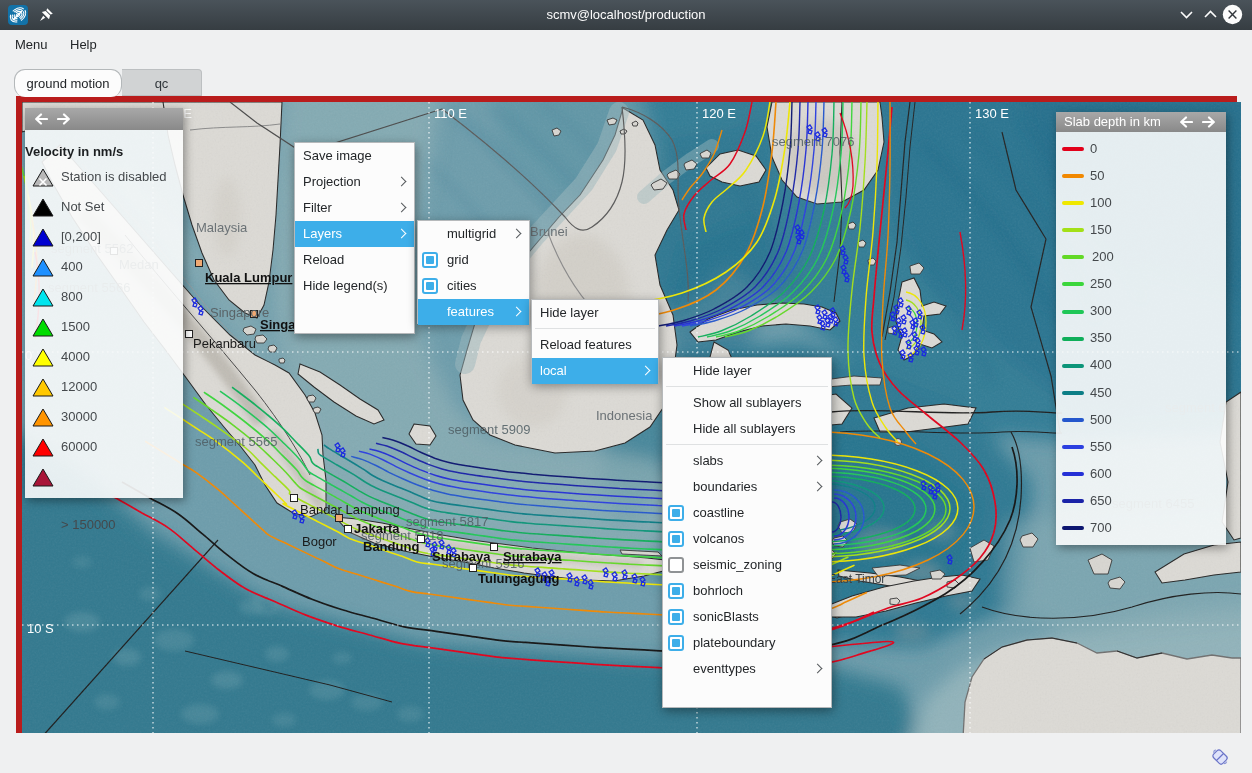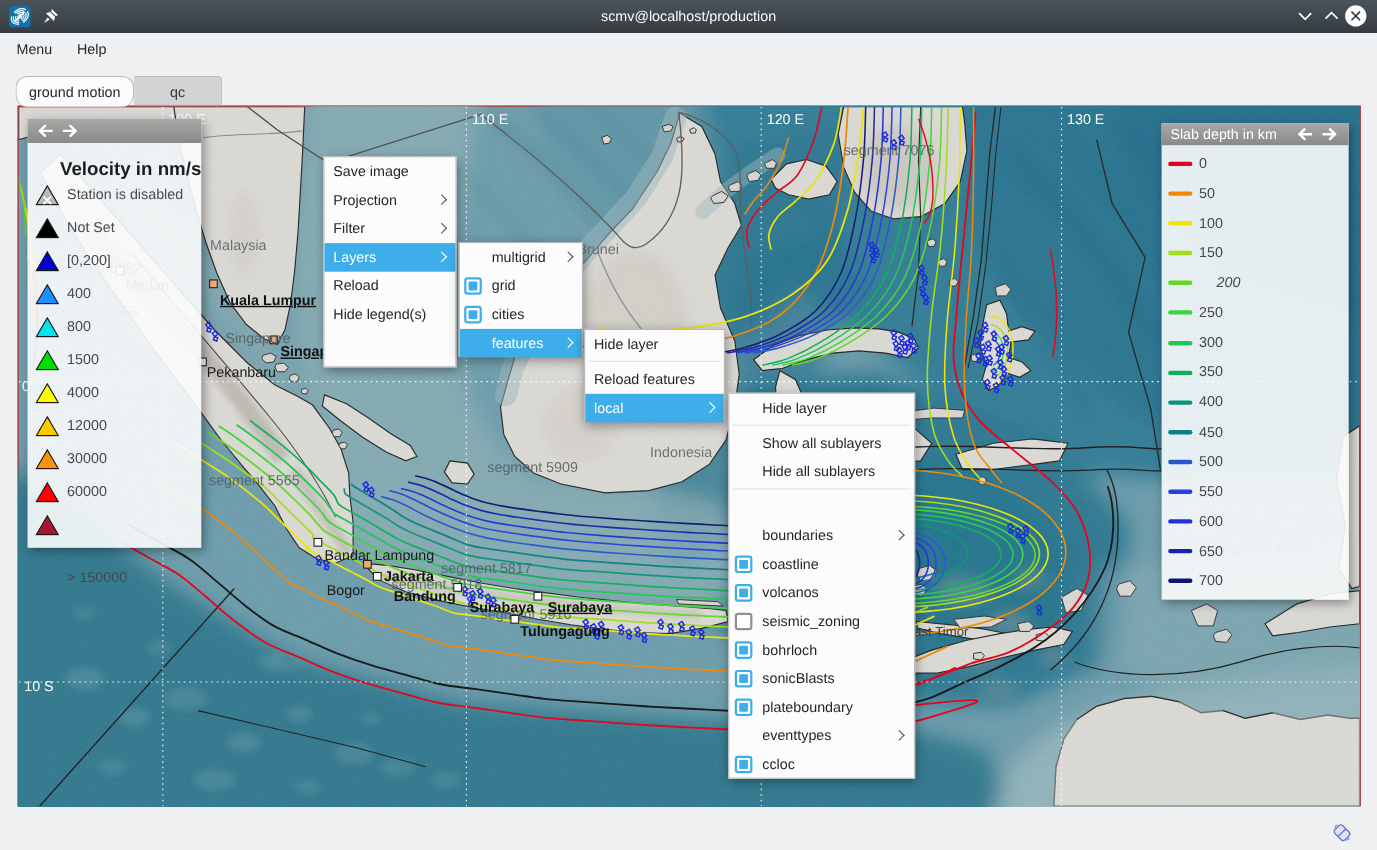--- a/index.html
+++ b/index.html
@@ -4,21 +4,21 @@
 <style>
   html,body{margin:0;padding:0;}
   body{width:1252px;height:773px;overflow:hidden;font-family:"Liberation Sans",sans-serif;background:#eff0f1;position:relative;}
   .titlebar{position:absolute;left:0;top:0;width:1252px;height:30px;background:linear-gradient(#4a535a,#363d42);}
   .title-text{position:absolute;left:0;top:0;width:100%;text-align:center;line-height:30px;color:#fcfcfc;font-size:13px;}
   .menubar{position:absolute;left:0;top:30px;width:1252px;height:39px;background:#eff0f1;color:#232629;font-size:13px;}
   .menubar span{position:absolute;top:7px;}
   .tab{position:absolute;height:27px;line-height:27px;text-align:center;font-size:13px;color:#232629;box-sizing:border-box;z-index:2;}
   .tab.active{background:#fcfcfc;border:1px solid #b4b8ba;border-bottom:none;border-radius:4px 4px 0 0;z-index:3;height:28px;top:69px;}
   .tab.inactive{background:#d1d3d4;border:1px solid #bcbfc1;border-left:none;border-radius:0 4px 0 0;color:#31363b;top:69px;}
-  .mapframe{position:absolute;left:16px;top:96px;width:1221px;height:638px;border:1px solid #b91c1c;box-sizing:border-box;background:#6d9dac;z-index:1;}
+  .mapframe{position:absolute;left:16px;top:96px;width:1221px;height:638px;border:6px solid #b91c1c;box-sizing:border-box;background:#6d9dac;z-index:1;}
   .statusbar{position:absolute;left:0;top:733px;width:1252px;height:40px;background:#eff0f1;z-index:5;}
   .panel{position:absolute;background:rgba(251,252,252,0.9);box-shadow:2px 3px 9px rgba(0,0,0,0.38);z-index:10;}
   .phead{position:absolute;left:0;top:0;width:100%;background:linear-gradient(#a8a8a8,#898989);}
   .menu{position:absolute;background:#fcfcfc;border:1px solid #b6b9bb;box-shadow:1px 3px 10px rgba(0,0,0,0.4);z-index:20;box-sizing:border-box;font-size:13px;color:#232629;}
   .mi{position:absolute;left:0;width:100%;height:26px;line-height:26px;}
   .mi span{position:absolute;white-space:nowrap;}
   .hl{background:#3daee9;color:#fff;}
   .sep{position:absolute;left:3px;right:3px;height:1px;background:#dfe1e2;}
   .chev{position:absolute;width:6px;height:6px;border-right:1.5px solid #55595c;border-bottom:1.5px solid #55595c;transform:rotate(-45deg);top:9px;}
   .chev.w{border-color:#fff;}
@@ -399,21 +399,21 @@
 </div>
 <div class="panel" style="left:25px;top:108px;width:158px;height:390px;">
     <div class="phead" style="height:22px;">
       <svg style="position:absolute;left:8px;top:5px;width:15px;height:12px" viewBox="0 0 15 12">
         <path d="M14,6 L4,6 M8,1.5 L3.2,6 L8,10.5" fill="none" stroke="#fff" stroke-width="2.2" stroke-linecap="round" stroke-linejoin="round"></path>
       </svg>
       <svg style="position:absolute;left:32px;top:5px;width:15px;height:12px" viewBox="0 0 15 12">
         <path d="M1,6 L11,6 M7,1.5 L11.8,6 L7,10.5" fill="none" stroke="#fff" stroke-width="2.2" stroke-linecap="round" stroke-linejoin="round"></path>
       </svg>
     </div>
-    <div style="position:absolute;left:0;top:36px;width:100%;text-align:right;font-size:17px;font-weight:bold;color:#1b1e20;">Velocity in nm/s</div>
+    <div style="position:absolute;left:0;top:36px;width:100%;text-align:left;font-size:13px;font-weight:bold;color:#1b1e20;">Velocity in nm/s</div>
     <svg style="position:absolute;left:7px;top:60px;width:22px;height:19px" viewBox="0 0 22 19">
       <polygon points="11,1 21,18 1,18" fill="#b8b8b8" stroke="#1a1a1a" stroke-width="1"></polygon>
       <path d="M7.5,10.5 L14.5,17.5 M14.5,10.5 L7.5,17.5" stroke="#fff" stroke-width="1.6"></path>
     </svg>
     <div class="lrow" style="left:36px;top:61px;">Station is disabled</div>
     <svg style="position:absolute;left:7px;top:90px;width:22px;height:19px" viewBox="0 0 22 19">
       <polygon points="11,1 21,18 1,18" fill="#000000" stroke="#1a1a1a" stroke-width="1"></polygon>
     </svg>
     <div class="lrow" style="left:36px;top:91px;">Not Set</div>
     <svg style="position:absolute;left:7px;top:120px;width:22px;height:19px" viewBox="0 0 22 19">
@@ -465,21 +465,21 @@
     </div>
     <div style="position:absolute;left:6px;top:35.2px;width:22px;height:4px;border-radius:2px;background:#e2001a;"></div>
     <div class="lrow" style="left:34px;top:29.0px;">0</div>
     <div style="position:absolute;left:6px;top:62.2px;width:22px;height:4px;border-radius:2px;background:#f18800;"></div>
     <div class="lrow" style="left:34px;top:56.0px;">50</div>
     <div style="position:absolute;left:6px;top:89.3px;width:22px;height:4px;border-radius:2px;background:#efe800;"></div>
     <div class="lrow" style="left:34px;top:83.1px;">100</div>
     <div style="position:absolute;left:6px;top:116.4px;width:22px;height:4px;border-radius:2px;background:#a3e017;"></div>
     <div class="lrow" style="left:34px;top:110.2px;">150</div>
     <div style="position:absolute;left:6px;top:143.4px;width:22px;height:4px;border-radius:2px;background:#62d926;"></div>
-    <div class="lrow" style="left:50px;top:137.2px;font-style:italic;">200</div>
+    <div class="lrow" style="left:36px;top:137.2px;">200</div>
     <div style="position:absolute;left:6px;top:170.4px;width:22px;height:4px;border-radius:2px;background:#3bd63b;"></div>
     <div class="lrow" style="left:34px;top:164.2px;">250</div>
     <div style="position:absolute;left:6px;top:197.5px;width:22px;height:4px;border-radius:2px;background:#1fc757;"></div>
     <div class="lrow" style="left:34px;top:191.3px;">300</div>
     <div style="position:absolute;left:6px;top:224.5px;width:22px;height:4px;border-radius:2px;background:#0fae5a;"></div>
     <div class="lrow" style="left:34px;top:218.3px;">350</div>
     <div style="position:absolute;left:6px;top:251.6px;width:22px;height:4px;border-radius:2px;background:#0c9579;"></div>
     <div class="lrow" style="left:34px;top:245.4px;">400</div>
     <div style="position:absolute;left:6px;top:278.7px;width:22px;height:4px;border-radius:2px;background:#0c7e86;"></div>
     <div class="lrow" style="left:34px;top:272.5px;">450</div>
@@ -557,20 +557,24 @@
       <span style="left:30px">Hide layer</span>
     </div>
     <div class="sep" style="top:28px;"></div>
     <div class="mi" style="top:32px;">
       <span style="left:30px">Show all sublayers</span>
     </div>
     <div class="mi" style="top:58px;">
       <span style="left:30px">Hide all sublayers</span>
     </div>
     <div class="sep" style="top:86px;"></div>
+    <div class="mi" style="top:90px;">
+      <span style="left:30px">slabs</span>
+      <i class="chev" style="left:151px"></i>
+    </div>
     <div class="mi" style="top:142px;">
       <i class="cb" style="left:5px">
         <i></i>
       </i>
       <span style="left:30px">coastline</span>
     </div>
     <div class="mi" style="top:116px;">
       <span style="left:30px">boundaries</span>
       <i class="chev" style="left:151px"></i>
     </div>
@@ -598,26 +602,20 @@
     </div>
     <div class="mi" style="top:272px;">
       <i class="cb" style="left:5px">
         <i></i>
       </i>
       <span style="left:30px">plateboundary</span>
     </div>
     <div class="mi" style="top:298px;">
       <span style="left:30px">eventtypes</span>
       <i class="chev" style="left:151px"></i>
-    </div>
-    <div class="mi" style="top:324px;">
-      <i class="cb" style="left:5px">
-        <i></i>
-      </i>
-      <span style="left:30px">ccloc</span>
     </div>
   </div>
 <div class="statusbar">
     <svg style="position:absolute;left:1210px;top:14px;width:20px;height:20px" viewBox="0 0 20 20">
       <g transform="rotate(45 10 10)">
         <rect x="3.5" y="5" width="13" height="10" rx="2.5" fill="#dfe3fa" stroke="#6a74c8" stroke-width="1.2"></rect>
         <line x1="10" y1="5" x2="10" y2="15" stroke="#6a74c8" stroke-width="1.2"></line>
         <path d="M2,8 Q1,10 2.5,11.5" fill="none" stroke="#8a94d8" stroke-width="1.2"></path>
         <path d="M18,8.5 Q19,10.5 17.5,12" fill="none" stroke="#8a94d8" stroke-width="1.2"></path>
       </g>

